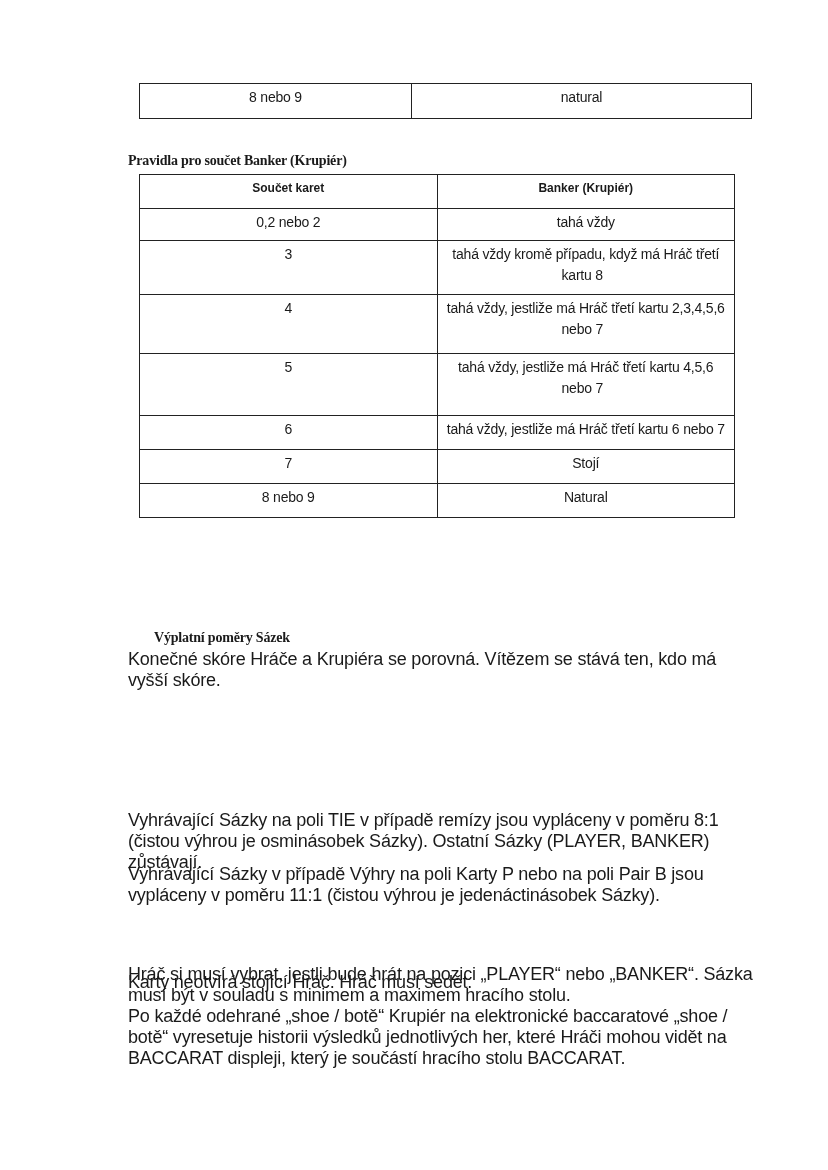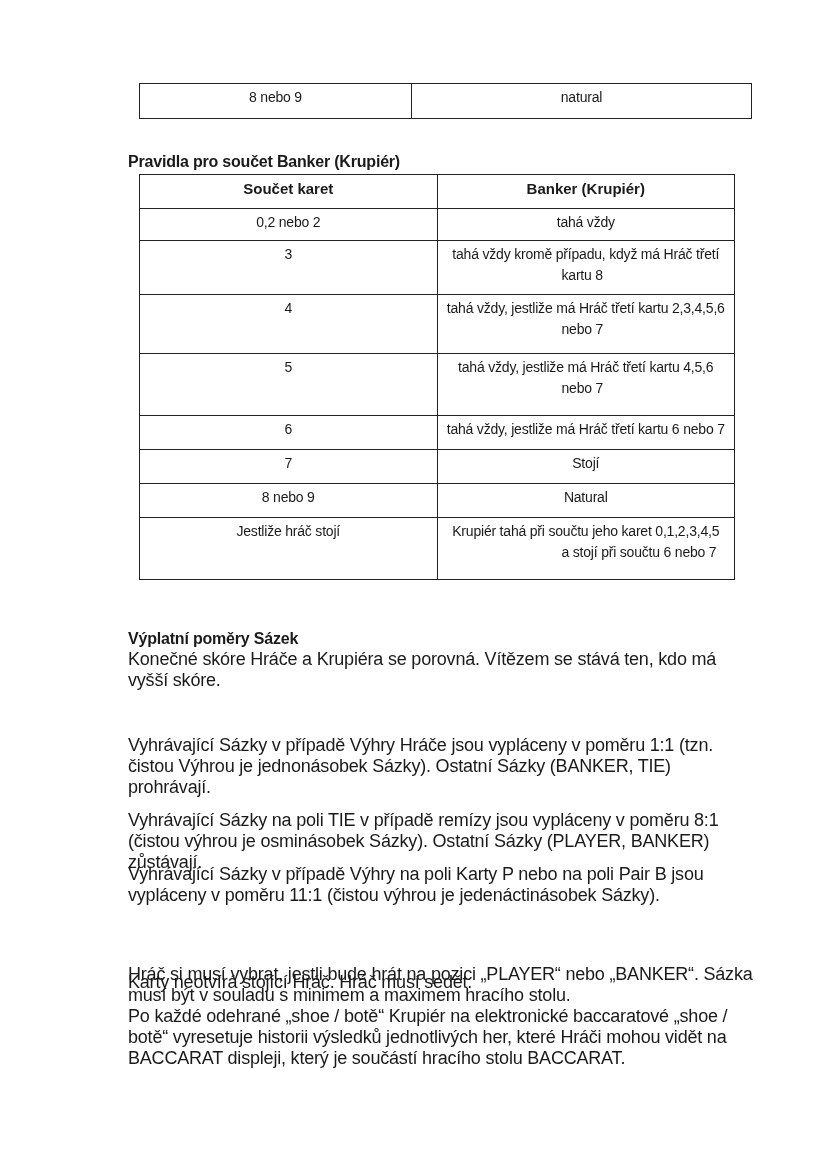--- a/index.html
+++ b/index.html
@@ -8,29 +8,29 @@
   .page { position: absolute; left: 0; top: 0; width: 828px; height: 1034px; }
   table { position: absolute; left: 139px; width: 596px; border-collapse: collapse; table-layout: fixed; }
   td { border: 1px solid #222; vertical-align: top; text-align: center; padding: 3px 4px 0 4px;
        font-size: 14px; line-height: 21px; letter-spacing: -0.2px; }
   td.c1 { width: 263px; }
   td.c2 { width: 331px; margin-top: 14px; }
   #t1 { top: 83px; }
   #t1 td { height: 31px; }
   #t2 { top: 174px; }
   th { border: 1px solid #222; font-weight: bold; text-align: center; vertical-align: top;
-       padding: 3px 4px 0 4px; height: 30px; font-size: 15px; line-height: 21px; }
+       padding: 3px 4px 0 4px; height: 30px; font-size: 12px; line-height: 21px; }
   .rh1 td { height: 28px; }
   .rh2 td { height: 50px; }
   .rh3 td { height: 55px; }
   .rh4 td { height: 30px; }
   .rh5 td { height: 58px; }
   .ralign { display: block; text-align: center; }
   .indent2 { display: block; padding-left: 120px; text-align: left; }
-  .heading { position: absolute; left: 128px; font-weight: bold; font-size: 16px; letter-spacing: -0.2px; }
+  .heading { position: absolute; left: 128px; font-weight: bold; font-size: 14px; letter-spacing: -0.2px; font-family: Liberation Serif, serif; }
   .para { position: absolute; left: 128px; width: 630px; font-size: 18px; line-height: 21px; letter-spacing: -0.2px; }
 </style>
 </head>
 <body>
 
 <div class="page">
 
   <table id="t1">
     <tbody>
         <tr>
@@ -86,32 +86,24 @@
       <td class="c2">
             <span class="ralign">Stojí</span>
           </td>
     </tr>
     <tr class="rh4">
       <td class="c1">8 nebo 9</td>
       <td class="c2">
             <span class="ralign">Natural</span>
           </td>
     </tr>
-    <tr class="rh5">
-      <td class="c1">Jestliže hráč stojí</td>
-      <td class="c2">
-        <span class="ralign">Krupiér tahá při součtu jeho karet 0,1,2,3,4,5</span>
-        <span class="indent2">a stojí při součtu 6 nebo 7</span>
-      </td>
-    </tr>
   </tbody>
     </table>
 
-  <div class="heading" style="top:630px;">Výplatní poměry Sázek</div>
+  <div class="heading" style="top:630px;margin-left:26px;">Výplatní poměry Sázek</div>
   <div class="para" style="top:649px;">Konečné skóre Hráče a Krupiéra se porovná. Vítězem se stává ten, kdo má vyšší skóre.</div>
-  <div class="para" style="top:735px;">Vyhrávající Sázky v případě Výhry Hráče jsou vypláceny v poměru 1:1 (tzn. čistou Výhrou je jednonásobek Sázky). Ostatní Sázky (BANKER, TIE) prohrávají.</div>
   <div class="para" style="top:810px;">Vyhrávající Sázky na poli TIE v případě remízy jsou vypláceny v poměru 8:1 (čistou výhrou je osminásobek Sázky). Ostatní Sázky (PLAYER, BANKER) zůstávají.</div>
   <div class="para" style="top:864px;">Vyhrávající Sázky v případě Výhry na poli Karty P nebo na poli Pair B jsou vypláceny v poměru 11:1 (čistou výhrou je jedenáctinásobek Sázky).</div>
   <div class="para" style="top:964px;">Hráč si musí vybrat, jestli bude hrát na pozici „PLAYER“ nebo „BANKER“. Sázka musí být v souladu s minimem a maximem hracího stolu.</div>
   <div class="para" style="top:972px;">Karty neotvírá stojící Hráč. Hráč musí sedět.</div>
   <div class="para" style="top:1006px;">Po každé odehrané „shoe / botě“ Krupiér na elektronické baccaratové „shoe / botě“ vyresetuje historii výsledků jednotlivých her, které Hráči mohou vidět na BACCARAT displeji, který je součástí hracího stolu BACCARAT.</div>
 
 </div>
 
 </body></html>

